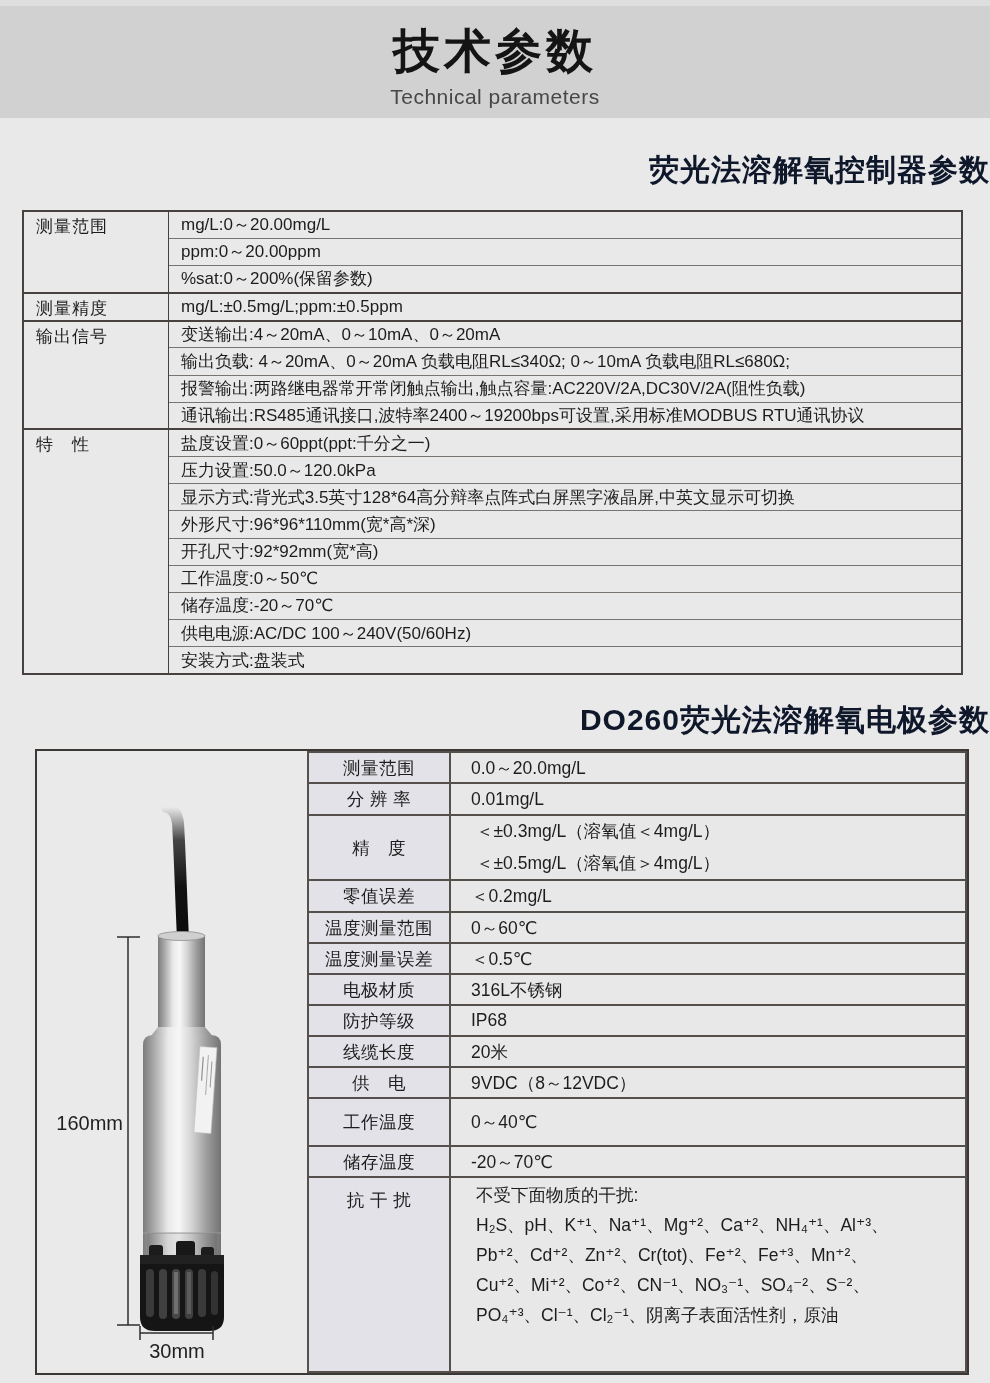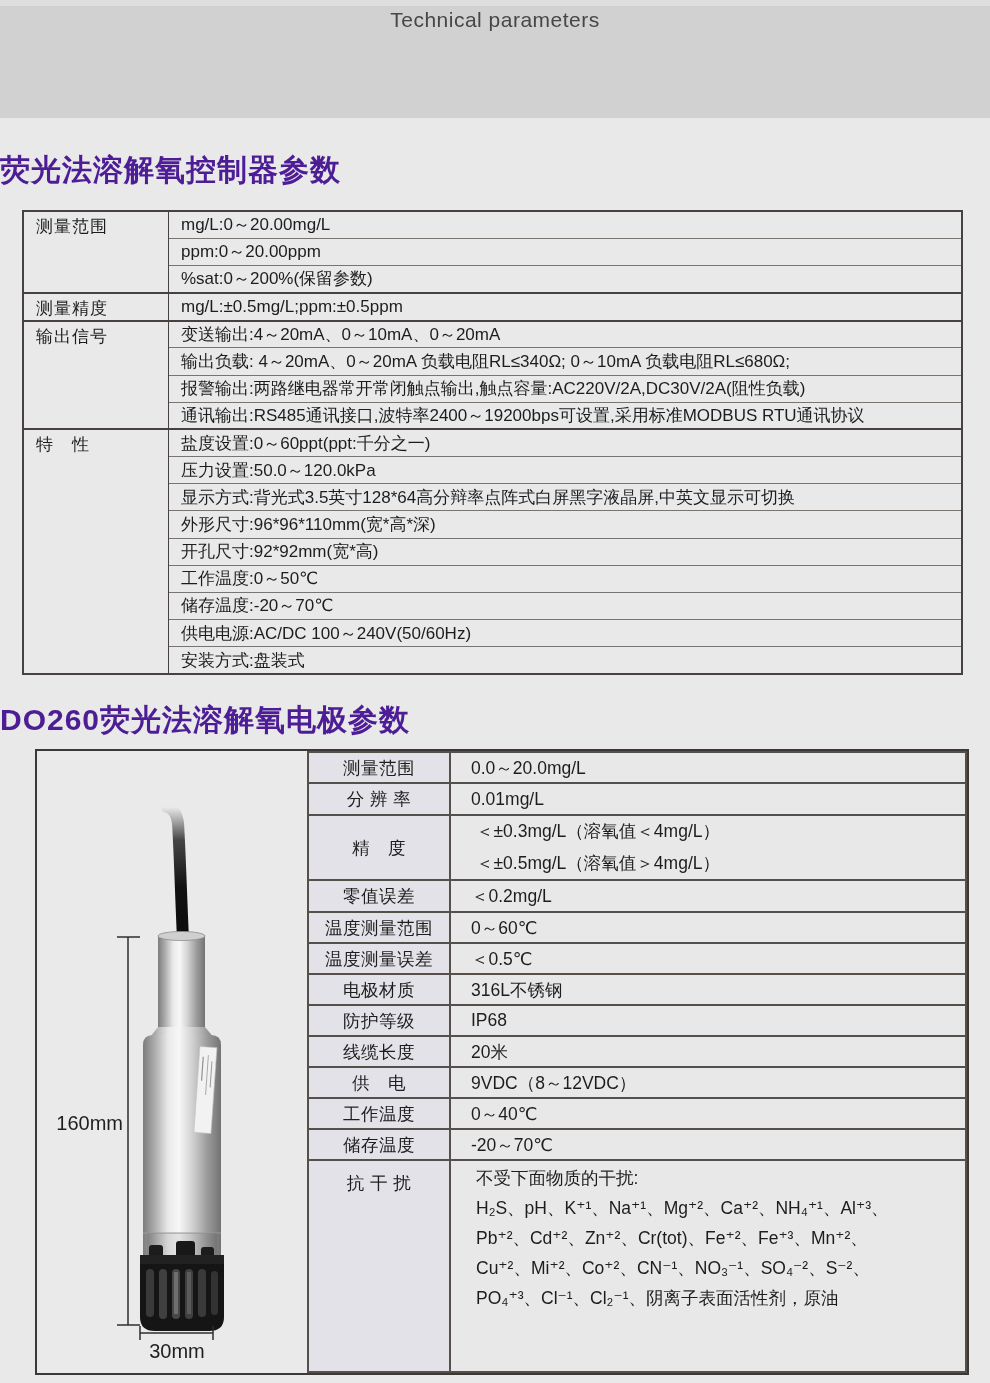--- a/index.html
+++ b/index.html
@@ -6,21 +6,21 @@
   body{
     width:990px;height:1383px;position:relative;overflow:hidden;
     background:#e9e9e9;
     font-family:"Liberation Sans","DejaVu Sans",sans-serif;
     color:#1d1d1d;
   }
   .top-strip{position:absolute;left:0;top:0;width:990px;height:6px;background:#dedede;}
   .banner{position:absolute;left:0;top:6px;width:990px;height:112px;background:#d1d1d1;text-align:center;}
   .banner-title{margin:0;padding-top:14px;font-size:47px;font-weight:bold;letter-spacing:4px;color:#141414;}
   .banner-sub{margin:2px 0 0 0;font-size:21px;color:#474747;letter-spacing:0.5px;}
-  .section-title{position:absolute;left:0;width:990px;text-align:left;font-size:30px;font-weight:bold;color:#4c1d95;letter-spacing:1px;}
+  .section-title{position:absolute;left:0;width:990px;text-align:right;font-size:30px;font-weight:bold;color:#0f172a;letter-spacing:1px;}
   #controller-title{top:150px;}
   #electrode-title{top:700px;}
 
   
   table.ctrl{
     position:absolute;left:22px;top:210px;width:941px;height:465px;
     border-collapse:collapse;table-layout:fixed;
     border:2px solid #47423f;
     font-size:17px;
   }
@@ -53,20 +53,21 @@
   .line2{line-height:31.5px;}
   .line5{line-height:30px;}
   table.elec td.multiline.first{padding-top:2px;}
 </style>
 </head>
 <body>
 
 <div class="top-strip"></div>
 
 <div class="banner">
+  <h1 class="banner-title">技术参数</h1>
   <p class="banner-sub">Technical parameters</p>
 </div>
 
 <div class="section-title" id="controller-title">荧光法溶解氧控制器参数</div>
 
 <table class="ctrl">
   <tbody>
     <tr class="group-start">
       <td class="lbl" rowspan="3">测量范围</td>
       <td class="val">mg/L:0～20.00mg/L</td>
@@ -240,21 +241,21 @@
         <td class="val">IP68</td>
       </tr>
       <tr style="height:31px">
         <td class="lbl">线缆长度</td>
         <td class="val">20米</td>
       </tr>
       <tr style="height:31px">
         <td class="lbl">供　电</td>
         <td class="val">9VDC（8～12VDC）</td>
       </tr>
-      <tr style="height:31px">
+      <tr style="height:48px">
         <td class="lbl">工作温度</td>
         <td class="val">0～40℃</td>
       </tr>
       <tr style="height:31px">
         <td class="lbl">储存温度</td>
         <td class="val">-20～70℃</td>
       </tr>
       <tr>
         <td class="lbl top">抗 干 扰</td>
         <td class="val multiline first">

